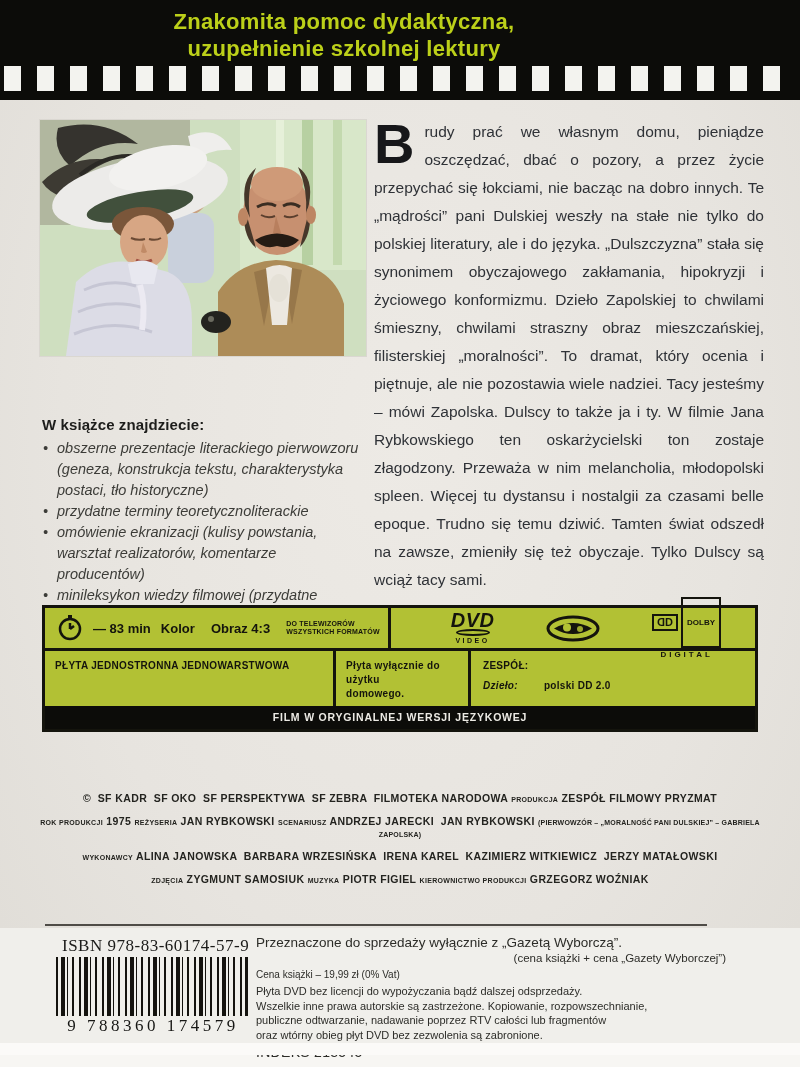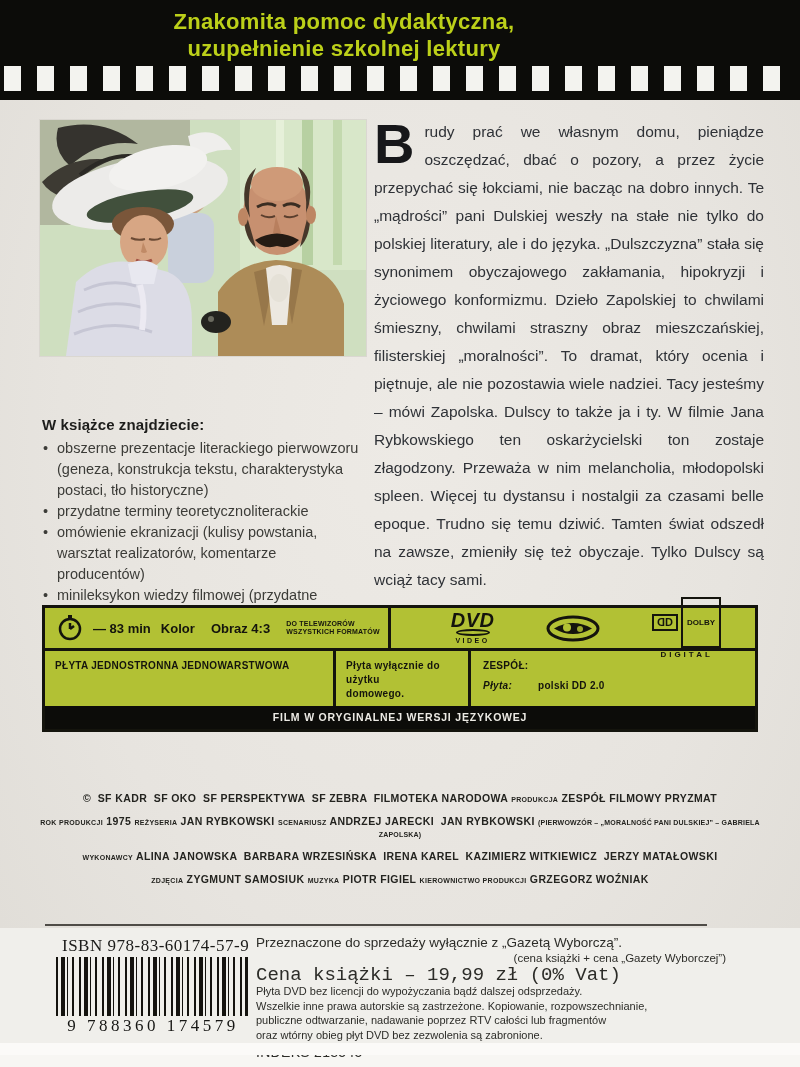--- a/index.html
+++ b/index.html
@@ -19,21 +19,21 @@
            background:radial-gradient(ellipse at 50% 35%, #edeae5 0%, #e7e4df 60%, #dfdcd6 100%); }
 
   
   .photo { position:absolute; left:40px; top:20px; width:326px; height:236px;
            box-shadow:0 0 0 1px #dad7d1; overflow:hidden; }
   .photo svg { display:block; width:100%; height:100%; }
 
   
   .left-col { position:absolute; left:42px; top:268px; width:324px; color:#3c3c38;margin-top:48px; }
   .left-col h3 { font-size:15px; color:#1d1d1b; margin-bottom:5px; letter-spacing:.1px; }
-  .left-col ul { list-style:none; font-size:14.5px; line-height:21px; }
+  .left-col ul { list-style:none; font-size:14.5px; line-height:21px;font-style:italic; }
   .left-col li { position:relative; padding-left:15px; }
   .left-col li::before { content:"•"; position:absolute; left:1px; top:0; color:#3c3c38; }
   .bold-note { font-weight:bold; color:#1d1d1b; font-size:15px; line-height:22px; margin-top:4px; }
 
   
   .right-col { position:absolute; left:374px; top:18px; width:390px; }
   .desc { font-size:15.5px; line-height:28px; text-align:justify; color:#2f3237; }
   .dropcap { float:left; font-size:56px; line-height:44px; font-weight:bold; color:#17171a;
              margin:4px 10px 0 0; }
   .author { margin-top:16px; padding-right:34px; text-align:right; font-style:italic;
@@ -85,21 +85,21 @@
   .barcode { position:absolute; left:56px; top:29px; width:192px; height:64px; background:
       repeating-linear-gradient(90deg,#15130f 0 2px, transparent 2px 5px, #15130f 5px 9px,
       transparent 9px 11px, #15130f 11px 12px, transparent 12px 16px, #15130f 16px 18px,
       transparent 18px 23px); }
   .barcode-digits { position:absolute; left:48px; top:88px; width:210px; text-align:center;
       font-family:"Liberation Serif", serif; font-size:17px; letter-spacing:3.5px;
       color:#171715; background:#f0efeb; }
   .sales { position:absolute; left:256px; top:6px; width:470px; color:#2c2c28; }
   .s-l1 { font-size:13.5px; line-height:17px; }
   .s-l2 { font-size:11.5px; line-height:15px;text-align:right; }
-  .s-l3 { font-size:19px; line-height:18px;font-family:Liberation Mono, monospace; }
+  .s-l3 { font-size:10px; line-height:18px; }
   .s-legal { font-size:11px; line-height:14.5px; }
   .s-index { font-size:14px; letter-spacing:.3px; margin-top:2px; }
   .bottom-edge { position:absolute; left:0; bottom:0; width:800px; height:12px; background:#fbfaf8; }
 </style>
 </head>
 <body>
 
 <div class="page">
 
   <header class="header">
@@ -228,21 +228,21 @@
       </div>
       <div class="specs-row2">
         <div class="cell-c cell-small">PŁYTA JEDNOSTRONNA JEDNOWARSTWOWA</div>
         <div class="cell-d cell-small">
           <div>Płyta wyłącznie do użytku</div>
           <div>domowego.</div>
         </div>
         <div class="cell-e cell-small">
           <div>ZESPÓŁ:</div>
           <div class="lang-row">
-            <span class="lang-it">Płyta:</span>
+            <span class="lang-it">Dzieło:</span>
             <span>polski DD 2.0</span>
           </div>
         </div>
       </div>
       <div class="specs-strip">FILM W ORYGINALNEJ WERSJI JĘZYKOWEJ</div>
     </div>
 
     <div class="credits">
       <div class="cr"><span>©  SF KADR  SF OKO  SF PERSPEKTYWA  SF ZEBRA  FILMOTEKA NARODOWA </span><span class="lbl">PRODUKCJA</span><span> ZESPÓŁ FILMOWY PRYZMAT</span></div>
       <div class="cr"><span class="lbl">ROK PRODUKCJI</span><span> 1975 </span><span class="lbl">REŻYSERIA</span><span> JAN RYBKOWSKI </span><span class="lbl">SCENARIUSZ</span><span> ANDRZEJ JARECKI  JAN RYBKOWSKI </span><span class="note">(PIERWOWZÓR – „MORALNOŚĆ PANI DULSKIEJ” – GABRIELA ZAPOLSKA)</span></div>

